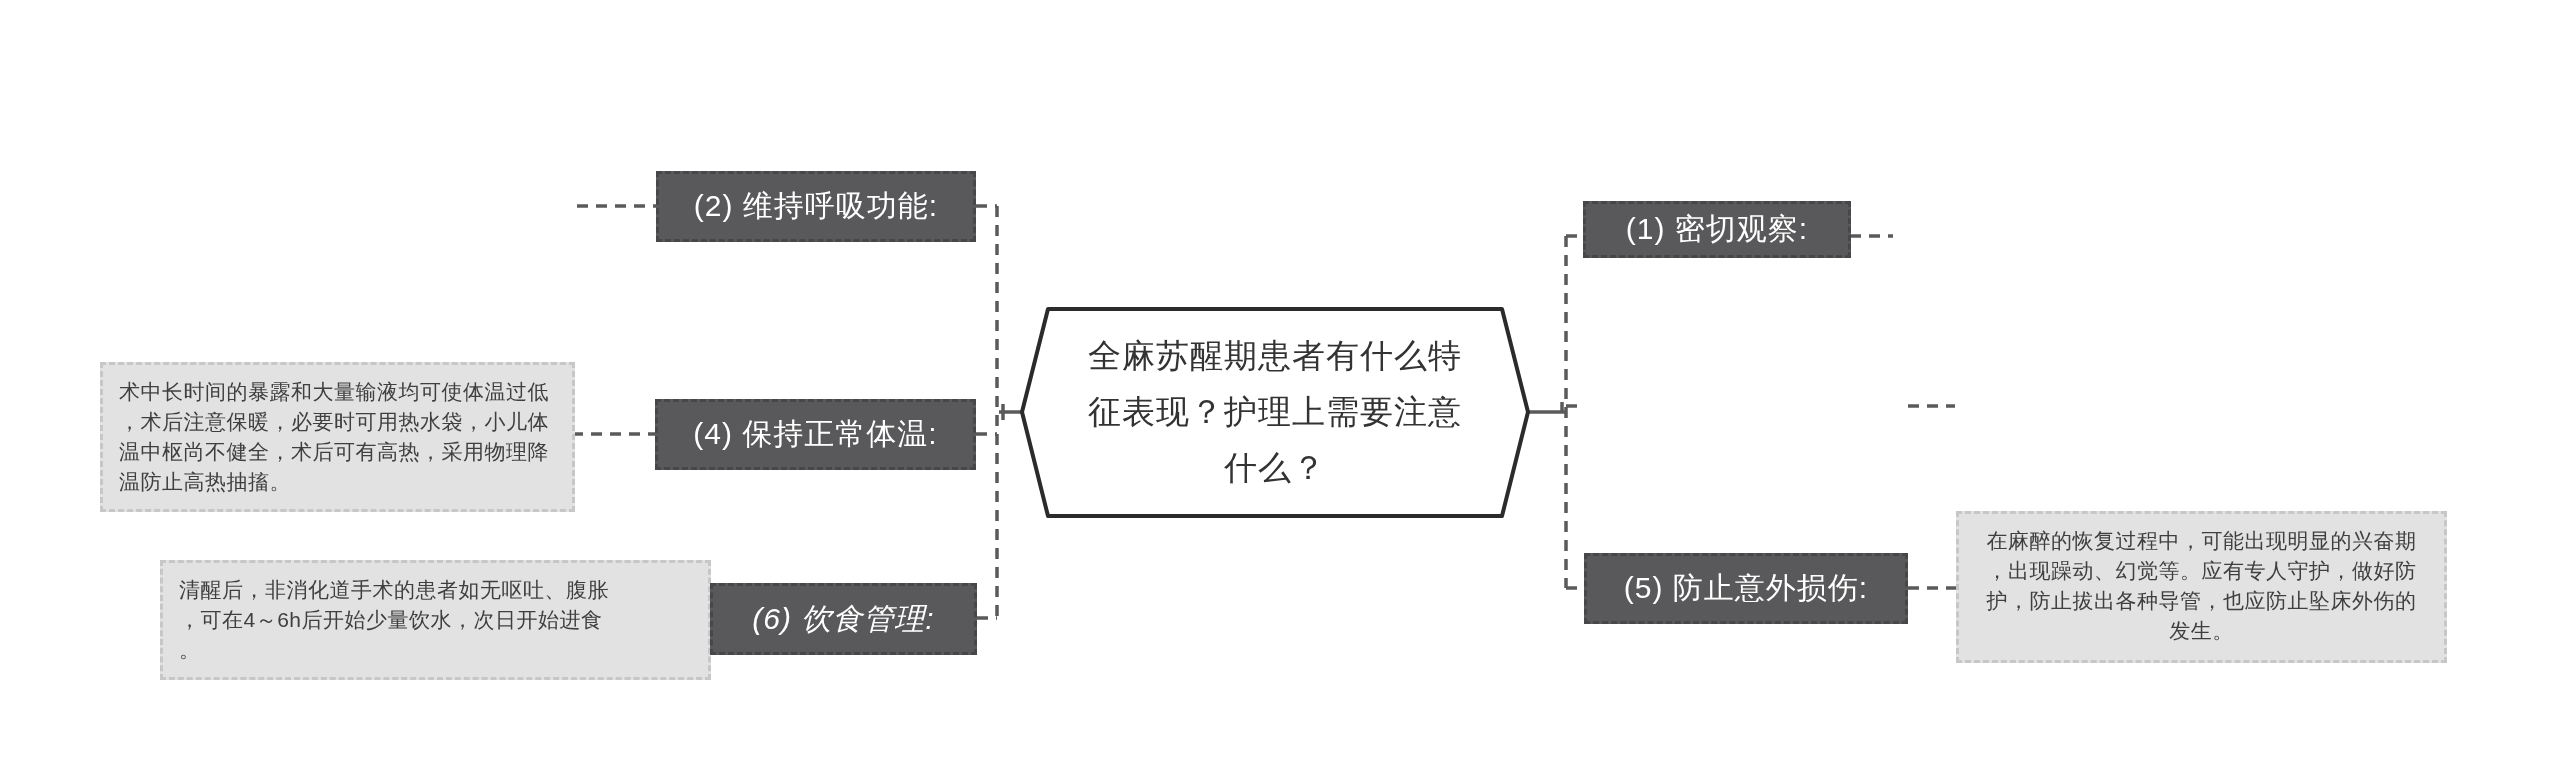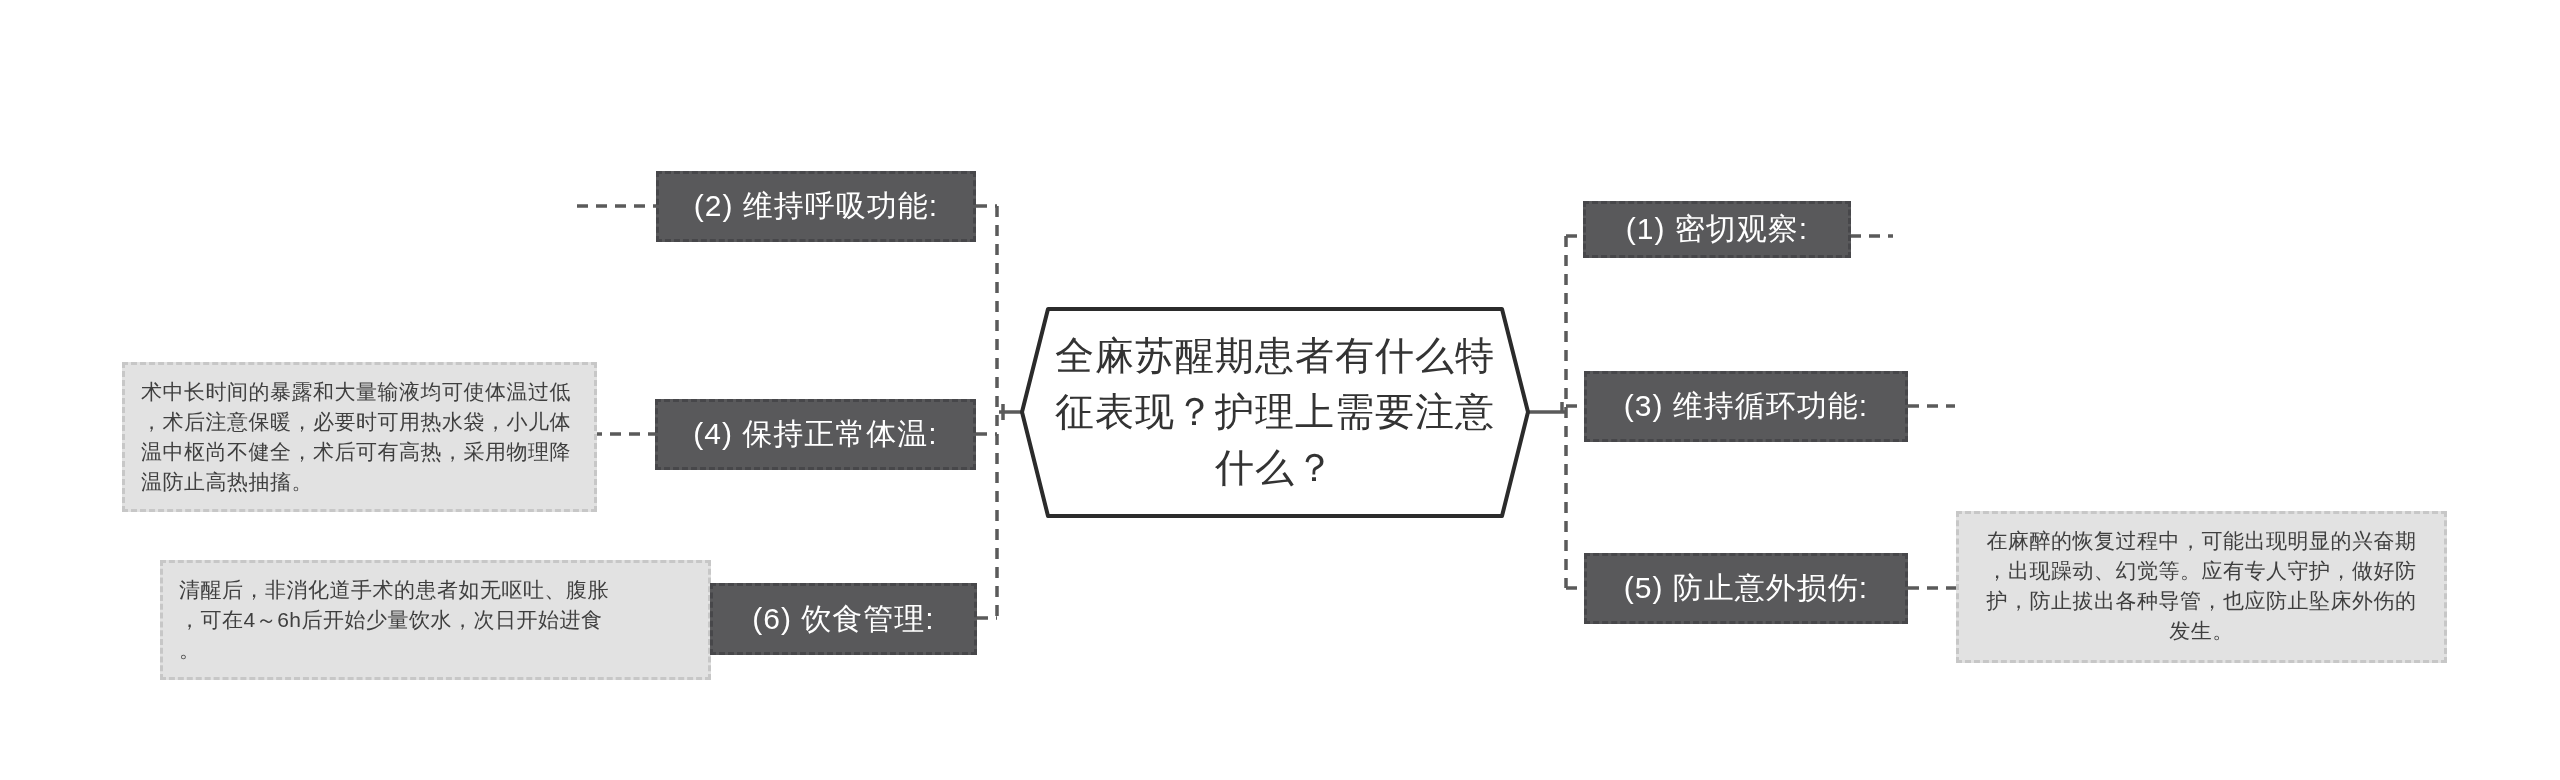--- a/index.html
+++ b/index.html
@@ -34,36 +34,36 @@
     align-items:center;
     justify-content:center;
     letter-spacing:1px;
   }
   .topic-text{
     position:absolute;
     left:1045px;top:332px;width:460px;height:160px;
     display:flex;align-items:center;justify-content:center;
     text-align:center;
     color:#333333;
-    font-size:39px;
+    font-size:33px;
     line-height:56px;
     white-space:pre-line;
     letter-spacing:1px;
   }
   
   .d-l1{left:102px;top:100px;width:478px;height:212px;}
-  .d-l2{left:100px;top:362px;width:475px;height:150px;margin-left:22px;}
+  .d-l2{left:100px;top:362px;width:475px;height:150px;}
   .d-l3{left:160px;top:560px;width:551px;height:120px;}
   .d-r1{left:1893px;top:181px;width:507px;height:118px;}
   .d-r3{left:1955px;top:343px;width:493px;height:122px;}
   .d-r5{left:1956px;top:511px;width:491px;height:152px;text-align:center;}
   
   .n-2{left:656px;top:171px;width:320px;height:71px;}
   .n-4{left:655px;top:399px;width:321px;height:71px;}
-  .n-6{left:710px;top:583px;width:267px;height:72px;}
+  .n-6{left:710px;top:583px;width:267px;height:72px;font-style:italic;}
   .n-1{left:1583px;top:201px;width:268px;height:57px;}
   .n-3{left:1584px;top:371px;width:324px;height:71px;}
   .n-5{left:1584px;top:553px;width:324px;height:71px;}
 </style>
 </head>
 <body>
 
 <div id="canvas">
 
   <svg id="wires" viewBox="0 0 2560 780" xmlns="http://www.w3.org/2000/svg">
@@ -106,21 +106,20 @@
 温防止高热抽搐。</div>
   <div class="detail d-l3">清醒后，非消化道手术的患者如无呕吐、腹胀
 ，可在4～6h后开始少量饮水，次日开始进食
 。</div>
 
   <div class="node n-2">(2) 维持呼吸功能:</div>
   <div class="node n-4">(4) 保持正常体温:</div>
   <div class="node n-6">(6) 饮食管理:</div>
 
   <div class="node n-1">(1) 密切观察:</div>
-  <div class="node n-3">(3) 维持循环功能:</div>
   <div class="node n-5">(5) 防止意外损伤:</div>
 
   <div class="detail d-r5">在麻醉的恢复过程中，可能出现明显的兴奋期
 ，出现躁动、幻觉等。应有专人守护，做好防
 护，防止拔出各种导管，也应防止坠床外伤的
 发生。</div>
 
 </div>
 
 </body></html>

